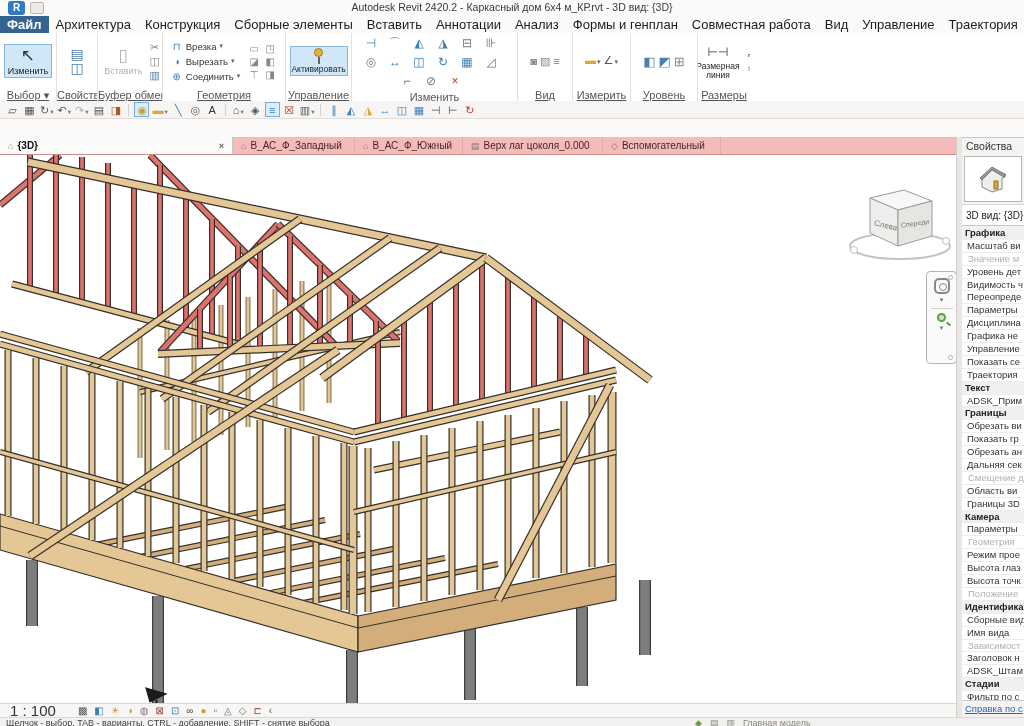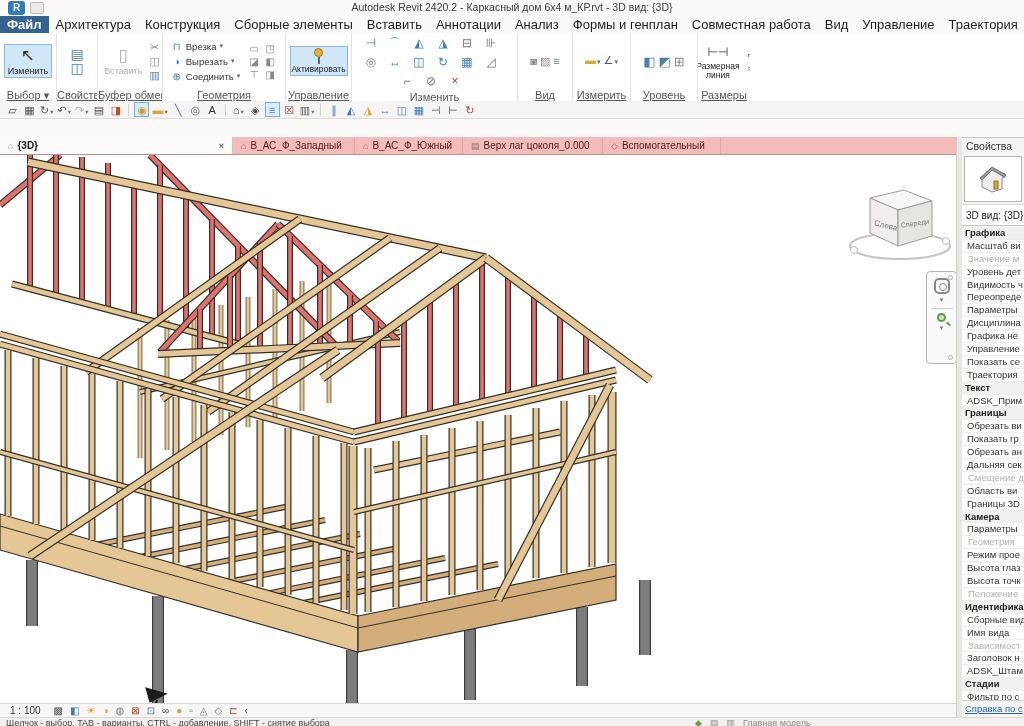--- a/index.html
+++ b/index.html
@@ -86,21 +86,21 @@
   .props-rows{position:absolute;left:0;top:89px;width:62px;bottom:17px;overflow:hidden;background:#fff;}
   .prow{height:12.9px;font-size:9.5px;line-height:12.9px;padding-left:5px;border-bottom:1px solid #eeedec;color:#333;white-space:nowrap;overflow:hidden;background:#fff;}
   .prow.header{background:#f1f0ef;font-weight:bold;color:#222;padding-left:3px;}
   .prow.dim{color:#a3a19e;padding-left:6px;}
   .props-help{position:absolute;left:0;bottom:0;width:62px;height:17px;background:#f5f4f2;border-top:1px solid #d0cecb;
               font-size:9.5px;line-height:16px;padding-left:3px;color:#1f62c5;text-decoration:underline;white-space:nowrap;overflow:hidden;}
 
   
   .vcbar{position:absolute;left:0;top:703px;width:956px;height:14px;background:#f7f6f4;border-top:1px solid #d8d5d2;
          display:flex;align-items:center;gap:7px;padding-left:10px;}
-  .vc-scale{font-size:10px;color:#333;margin-right:6px;}
+  .vc-scale{font-size:15px;color:#333;margin-right:15px;}
   .vci{font-size:10px;line-height:13px;}
 
   
   .statusbar{position:absolute;left:0;top:717px;width:1024px;height:14px;background:#f2f1ef;border-top:1px solid #dbd8d5;overflow:hidden;padding-left:16px;}
   .sb-hint{position:absolute;left:6px;top:0;font-size:9px;color:#444;white-space:nowrap;}
   .sb-right{position:absolute;left:695px;top:0;display:flex;gap:8px;align-items:center;font-size:9px;color:#8a8885;}
   .sb-right .sbi{font-size:9px;}
 </style>
 </head>
 <body>

